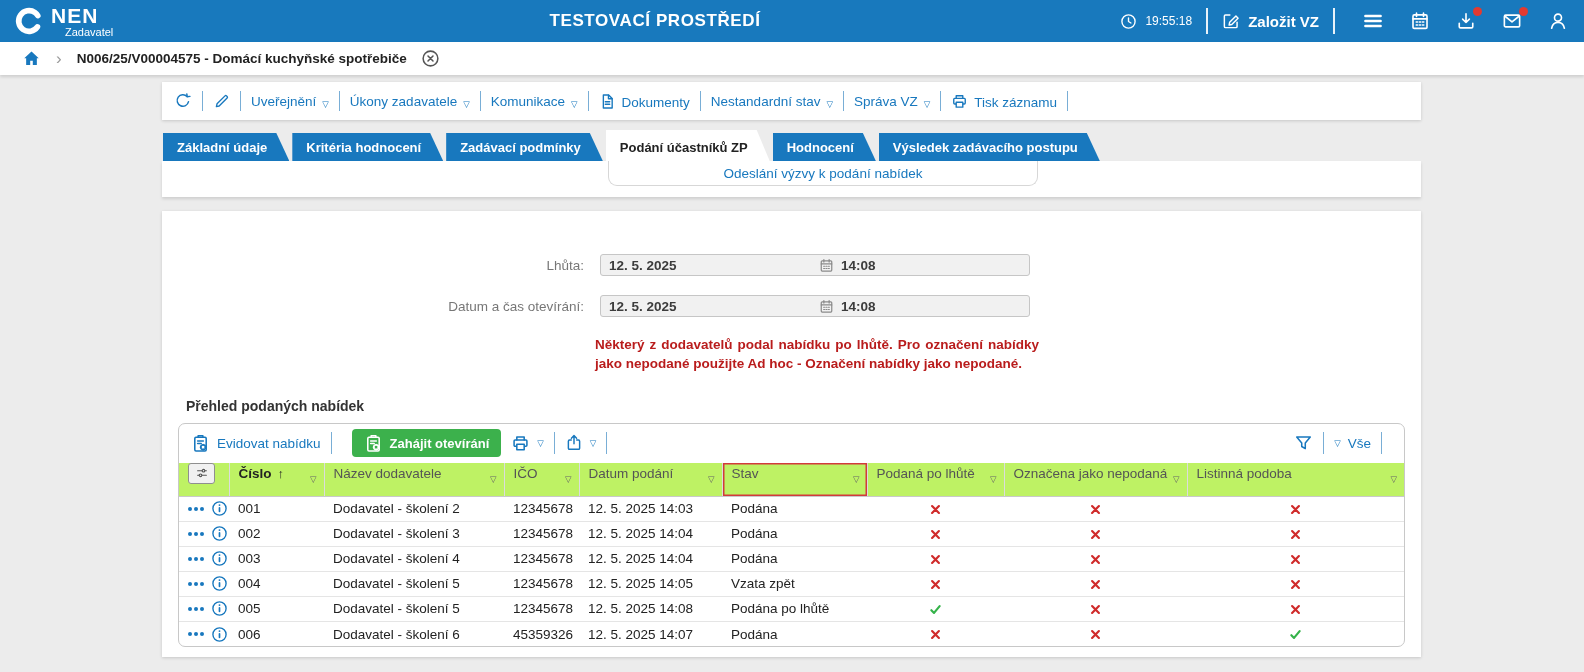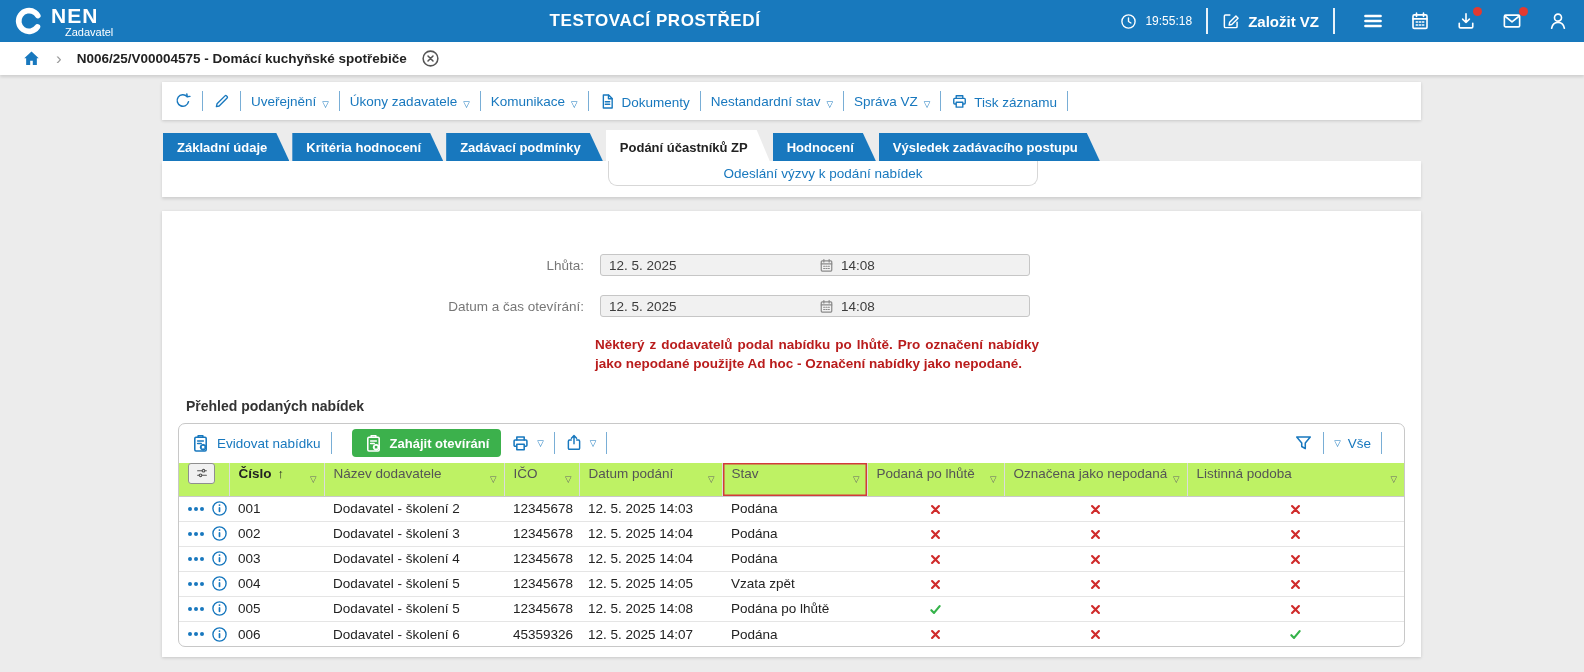--- a/index.html
+++ b/index.html
@@ -52,21 +52,21 @@
   .tab-underpanel { background:#fff; height:36px; box-shadow:0 2px 3px rgba(0,0,0,.13); position:relative; }
   .tab-dropdown { position:absolute; left:446px; top:0; width:430px; height:25px; background:#fff; border:1px solid #d7d7d7; border-top:none; border-radius:0 0 9px 9px; display:flex; align-items:center; justify-content:center; }
   .tab-dropdown a { color:#1878be; font-size:13.5px; text-decoration:none; }
 
   
   .main-panel { margin-top:14px; padding:10px 16px 10px; }
   .section-title { font-size:15px; font-weight:bold; color:#333; margin:0 8px 0; padding:8px 0 10px; border-bottom:2px solid #1878be; }
   .form-area { padding-top:33px; }
   .form-row { display:flex; align-items:center; margin-bottom:19px; }
   .form-label { width:414px; text-align:right; color:#777; font-size:13.5px; padding-right:8px; flex:0 0 auto; }
-  .dt-input { margin-left:8px; width:430px; height:22px; background:#f1f1f1; border:1px solid #c6c6c6; border-radius:3px; display:flex; align-items:center; font-size:13.5px; font-weight:normal; color:#3c3c3c; }
+  .dt-input { margin-left:8px; width:430px; height:22px; background:#f1f1f1; border:1px solid #c6c6c6; border-radius:3px; display:flex; align-items:center; font-size:13.5px; font-weight:bold; color:#3c3c3c; }
   .date-part { flex:1 1 0; padding-left:8px; }
   .time-part { flex:1 1 0; display:flex; align-items:center; gap:7px; color:#3c3c3c; }
   .time-part .cal { color:#8a8a8a; }
   .warning { margin:12px 0 24px 417px; width:444px; font-size:13.5px; font-weight:bold; color:#b91c1c; text-align:justify; line-height:1.4; }
   .table-title { font-size:14px; font-weight:bold; color:#333; margin:0 8px 9px; }
 
   
   .grid-container { border:1px solid #c8c8c8; border-radius:7px; overflow:hidden; background:#fff; }
   .grid-toolbar { display:flex; align-items:center; height:39px; padding:0 12px; }
   .link-btn { background:none; border:none; font-family:inherit; color:#1878be; font-size:13.5px; display:flex; align-items:center; gap:7px; padding:0; white-space:nowrap; }

